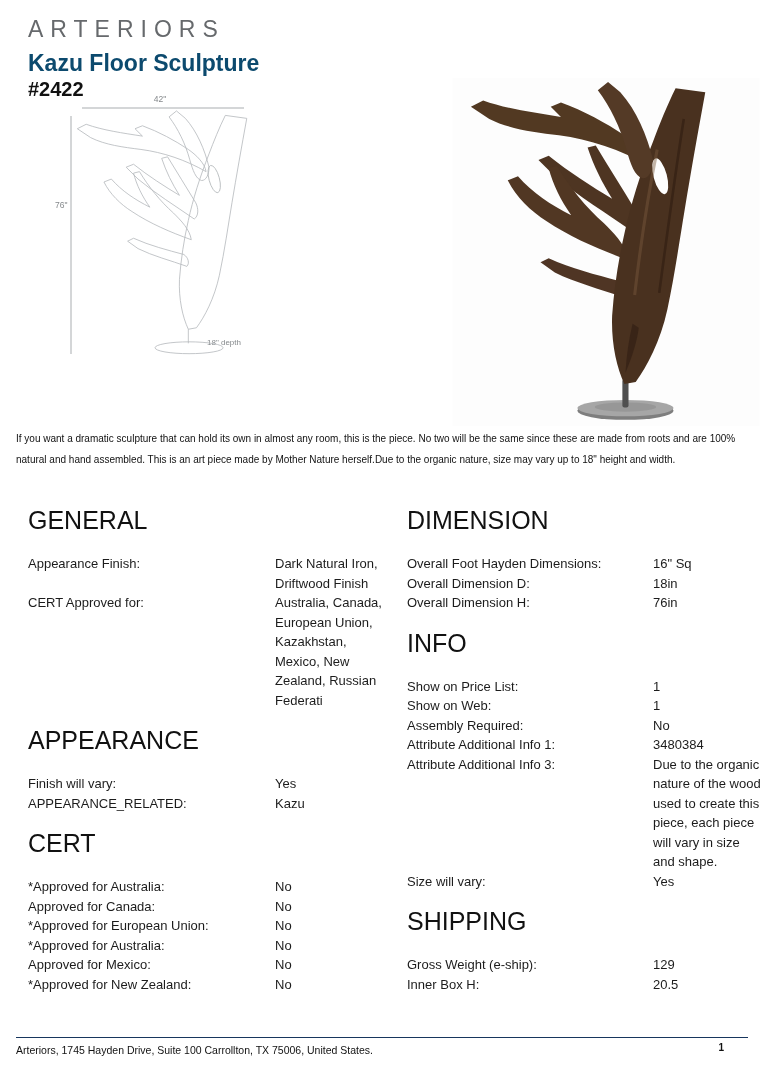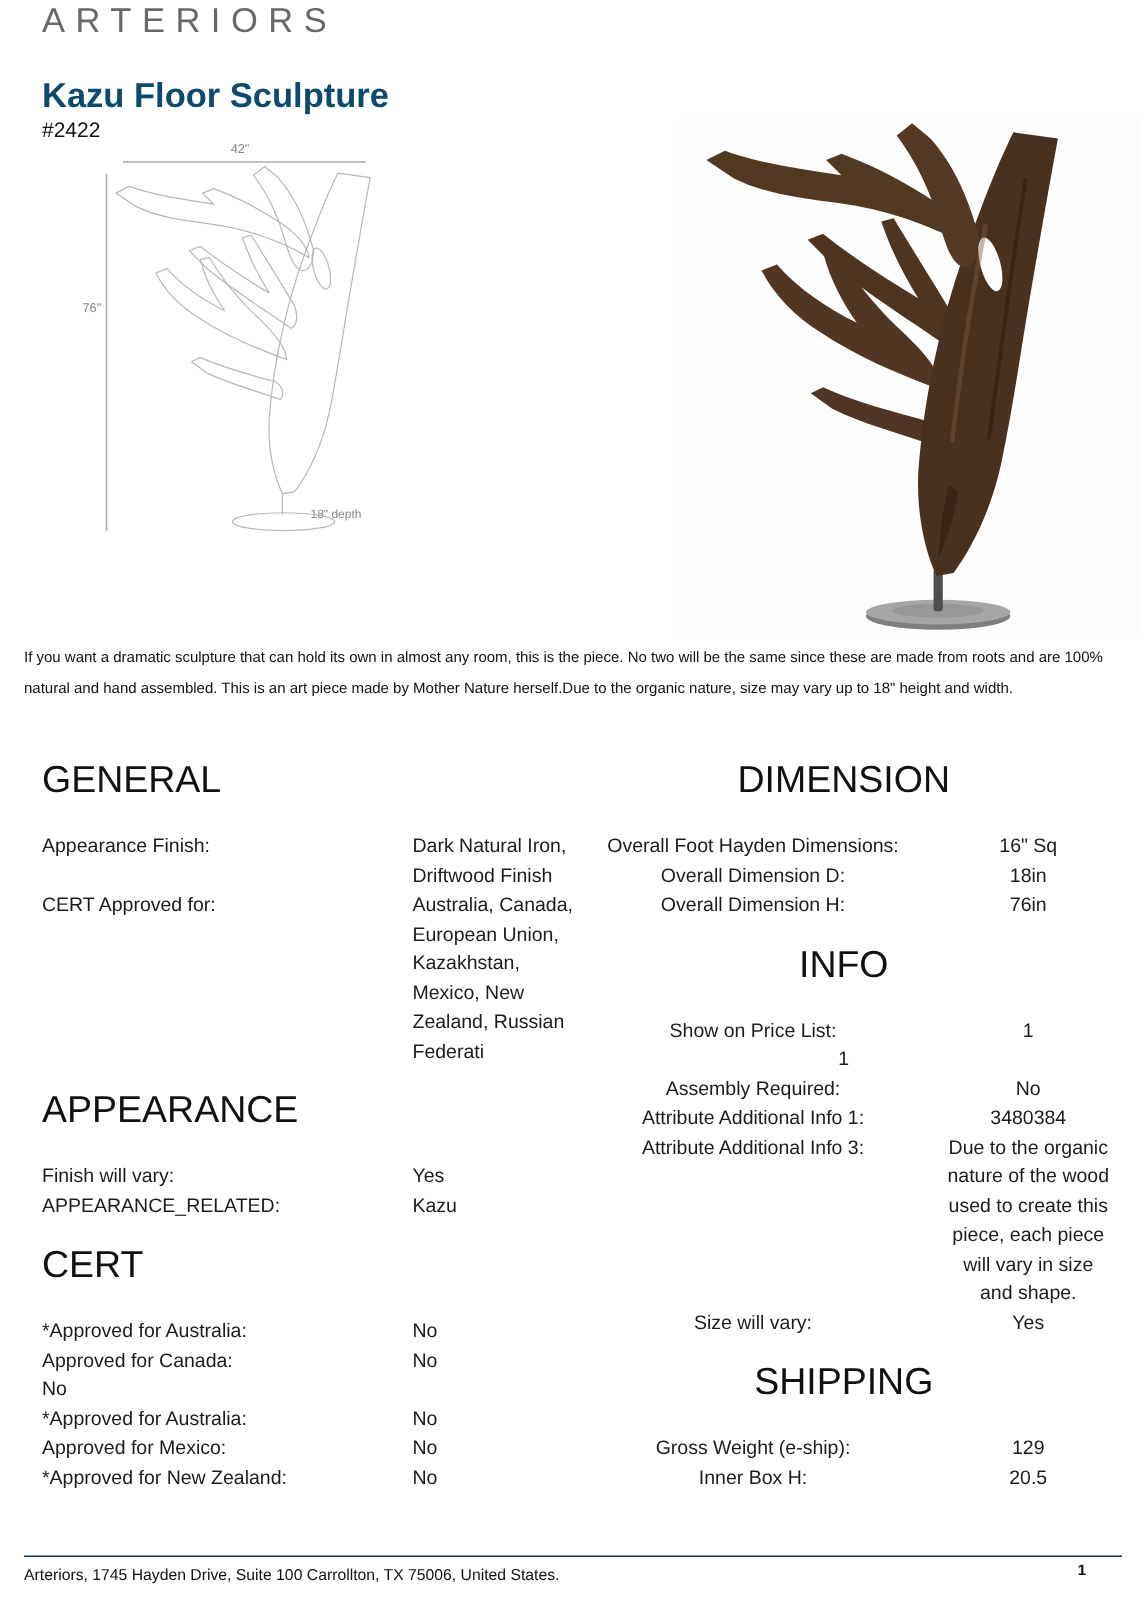--- a/index.html
+++ b/index.html
@@ -2,42 +2,42 @@
 <html><head>
 <meta charset="utf-8">
 <style>
   html,body{margin:0;padding:0;}
   body{
     width:764px;height:1080px;position:relative;background:#ffffff;
     font-family:"Liberation Sans",sans-serif;color:#1c1c1c;overflow:hidden;
   }
   
   .brand{
-    position:absolute;left:28px;top:0;font-size:23px;letter-spacing:7px;
+    position:absolute;left:28px;top:16px;font-size:23px;letter-spacing:7px;
     color:#66696c;font-weight:400;
   }
   .title{
     position:absolute;left:28px;top:50px;font-size:23px;font-weight:bold;
     color:#0c4a6e;letter-spacing:0px;
   }
   .sku{
-    position:absolute;left:28px;top:78px;font-size:14px;font-weight:normal;color:#111;
+    position:absolute;left:28px;top:78px;font-size:20px;font-weight:bold;color:#111;
   }
   
   .sketch{position:absolute;left:52px;top:92px;width:205px;height:290px;}
   .photo{position:absolute;left:452px;top:78px;width:308px;height:348px;}
   
   .description{
     position:absolute;left:16px;top:428px;width:733px;
     font-size:10px;line-height:21px;color:#111;
   }
   
   .col{position:absolute;top:506px;}
   .col-left{left:28px;width:362px;}
-  .col-right{left:384px;width:357px;text-align:center;}
+  .col-right{left:407px;width:357px;}
   .section{margin:0 0 16px 0;}
   .section h2{
     margin:0 0 20px 0;font-size:25px;line-height:28px;font-weight:500;
     color:#111;letter-spacing:0;
   }
   .rows{font-size:13px;line-height:19.5px;}
   .row{display:flex;align-items:flex-start;}
   .lbl{flex:none;width:237px;padding-right:10px;}
   .col-right .lbl{width:236px;}
   .val{flex:1;}
@@ -144,20 +144,21 @@
     <div class="rows">
         <div class="row">
           <div class="lbl">*Approved for Australia:</div>
           <div class="val">No</div>
         </div>
         <div class="row">
           <div class="lbl">Approved for Canada:</div>
           <div class="val">No</div>
         </div>
         <div class="row">
+          <div class="lbl">*Approved for European Union:</div>
           <div class="val">No</div>
         </div>
         <div class="row">
           <div class="lbl">*Approved for Australia:</div>
           <div class="val">No</div>
         </div>
         <div class="row">
           <div class="lbl">Approved for Mexico:</div>
           <div class="val">No</div>
         </div>
@@ -188,20 +189,21 @@
       </div>
   </div>
   <div class="section">
     <h2>INFO</h2>
     <div class="rows">
         <div class="row">
           <div class="lbl">Show on Price List:</div>
           <div class="val">1</div>
         </div>
         <div class="row">
+          <div class="lbl">Show on Web:</div>
           <div class="val">1</div>
         </div>
         <div class="row">
           <div class="lbl">Assembly Required:</div>
           <div class="val">No</div>
         </div>
         <div class="row">
           <div class="lbl">Attribute Additional Info 1:</div>
           <div class="val">3480384</div>
         </div>

